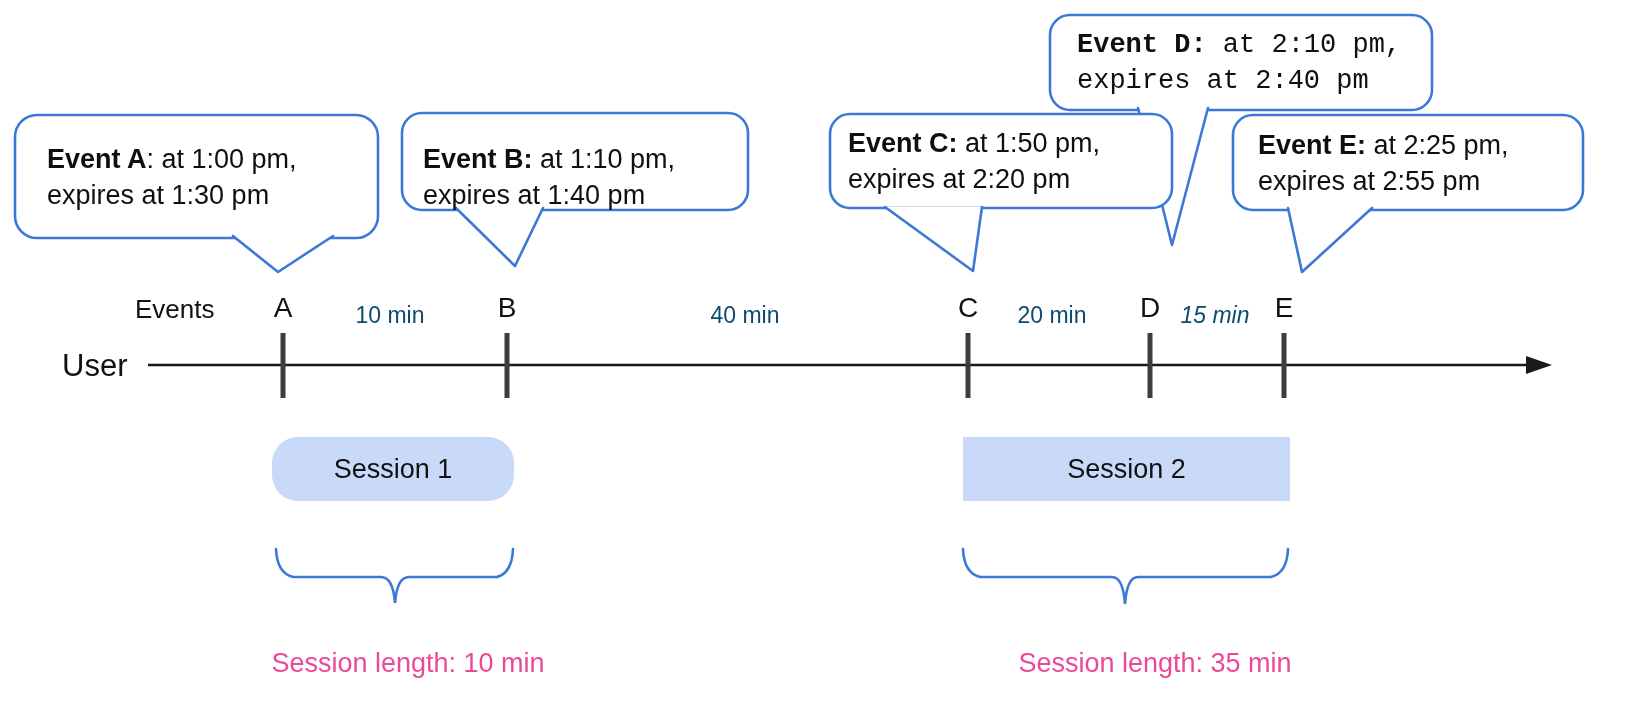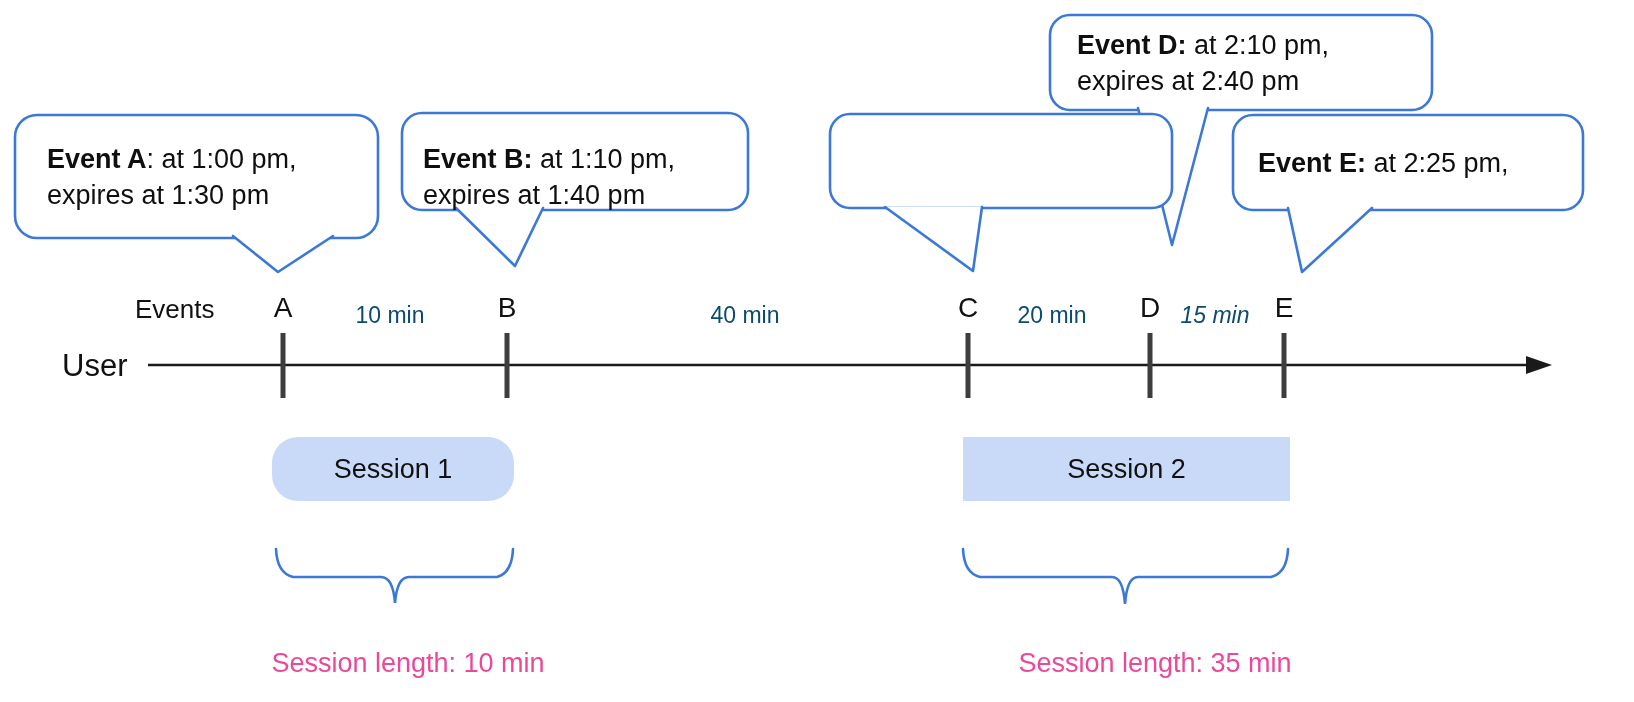--- a/index.html
+++ b/index.html
@@ -121,28 +121,33 @@
   <div class="bubble-text" style="left:15px; top:115px; width:363px; height:123px; padding-left:32px;">
     <div><b>Event A</b><span>: at 1:00 pm,</span></div>
     <div>expires at 1:30 pm</div>
   </div>
 
   <div class="bubble-text" style="left:402px; top:128px; width:346px; height:97px; padding-left:21px;">
     <div><b>Event B:</b><span> at 1:10 pm,</span></div>
     <div>expires at 1:40 pm</div>
   </div>
 
+  <div class="bubble-text" style="left:830px; top:114px; width:342px; height:94px; padding-left:18px;">
+    <div><b>Event C:</b><span> at 1:50 pm,</span></div>
+    <div>expires at 2:20 pm</div>
+  </div>
 
-  <div class="bubble-text" style="left:1050px; top:15px; width:382px; height:95px; padding-left:27px;">
+  <div class="bubble-text" style="left:1050px; top:15px; width:382px; height:95px; padding-left:27px;font-family:Liberation Mono, monospace;">
     <div><b>Event D:</b><span> at 2:10 pm,</span></div>
     <div>expires at 2:40 pm</div>
   </div>
 
   <div class="bubble-text" style="left:1233px; top:115px; width:350px; height:95px; padding-left:25px;">
     <div><b>Event E:</b><span> at 2:25 pm,</span></div>
+    <div>expires at 2:55 pm</div>
   </div>
 
   <div class="axis-label events-label">Events</div>
   <div class="axis-label user-label">User</div>
 
   <div class="letter" style="left:253px;  top:292px;">A</div>
   <div class="letter" style="left:477px;  top:292px;">B</div>
   <div class="letter" style="left:938px;  top:292px;">C</div>
   <div class="letter" style="left:1120px; top:292px;">D</div>
   <div class="letter" style="left:1254px; top:292px;">E</div>

